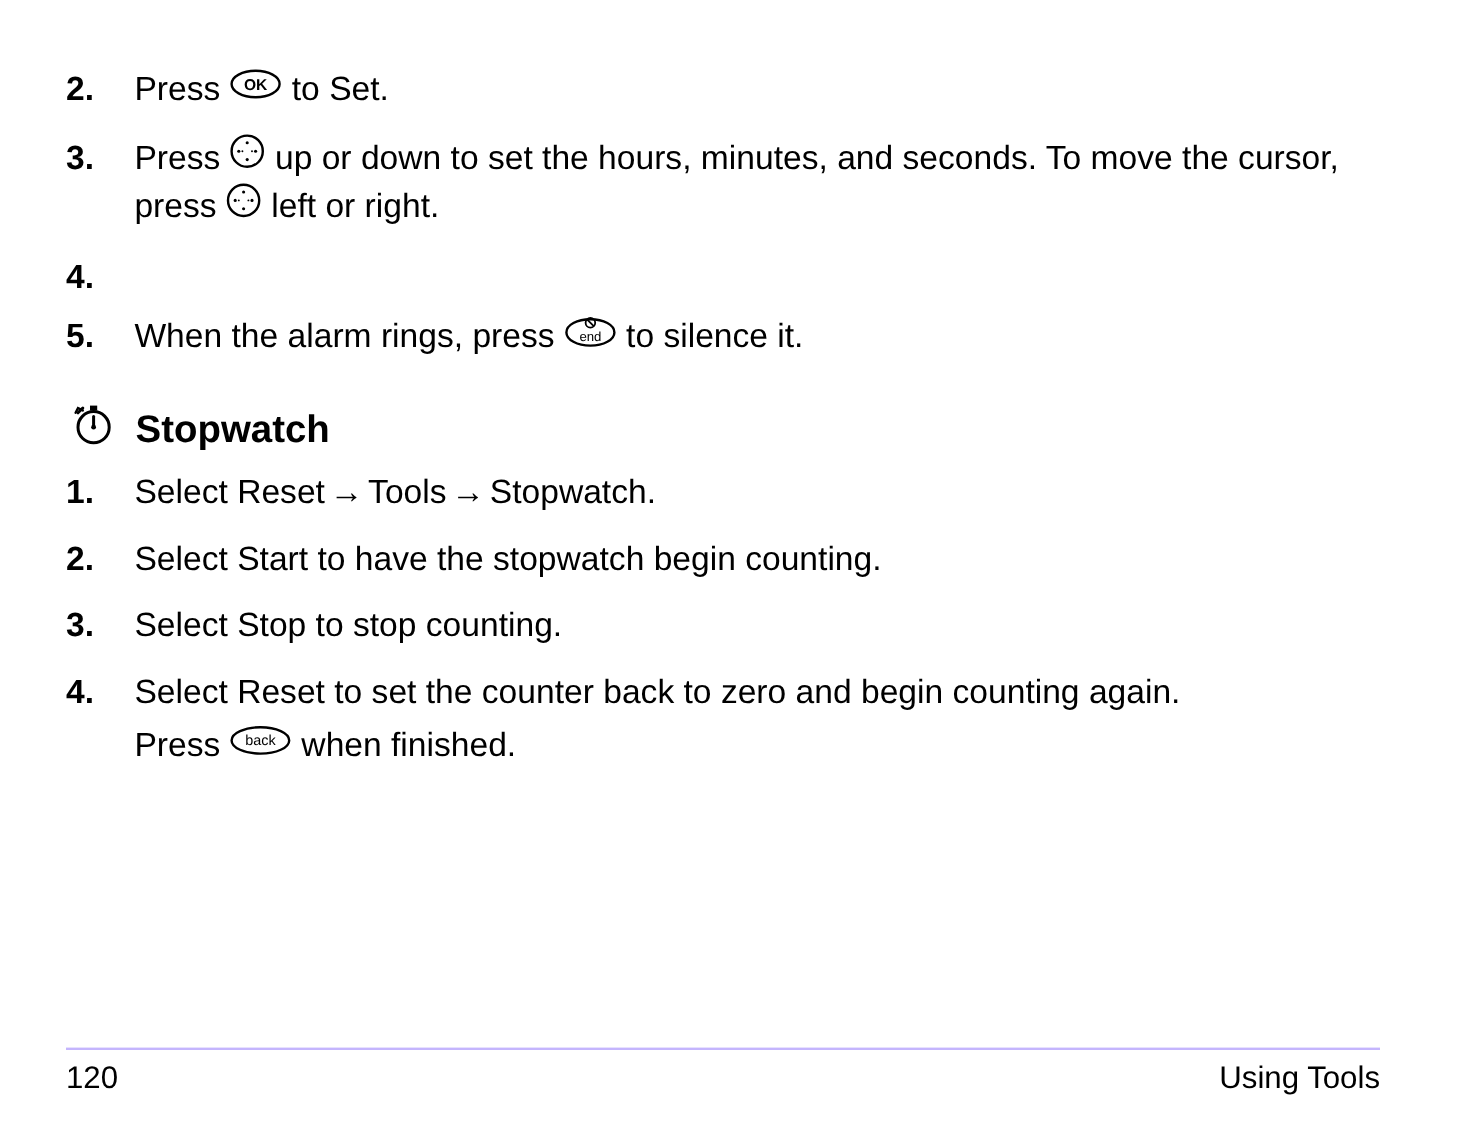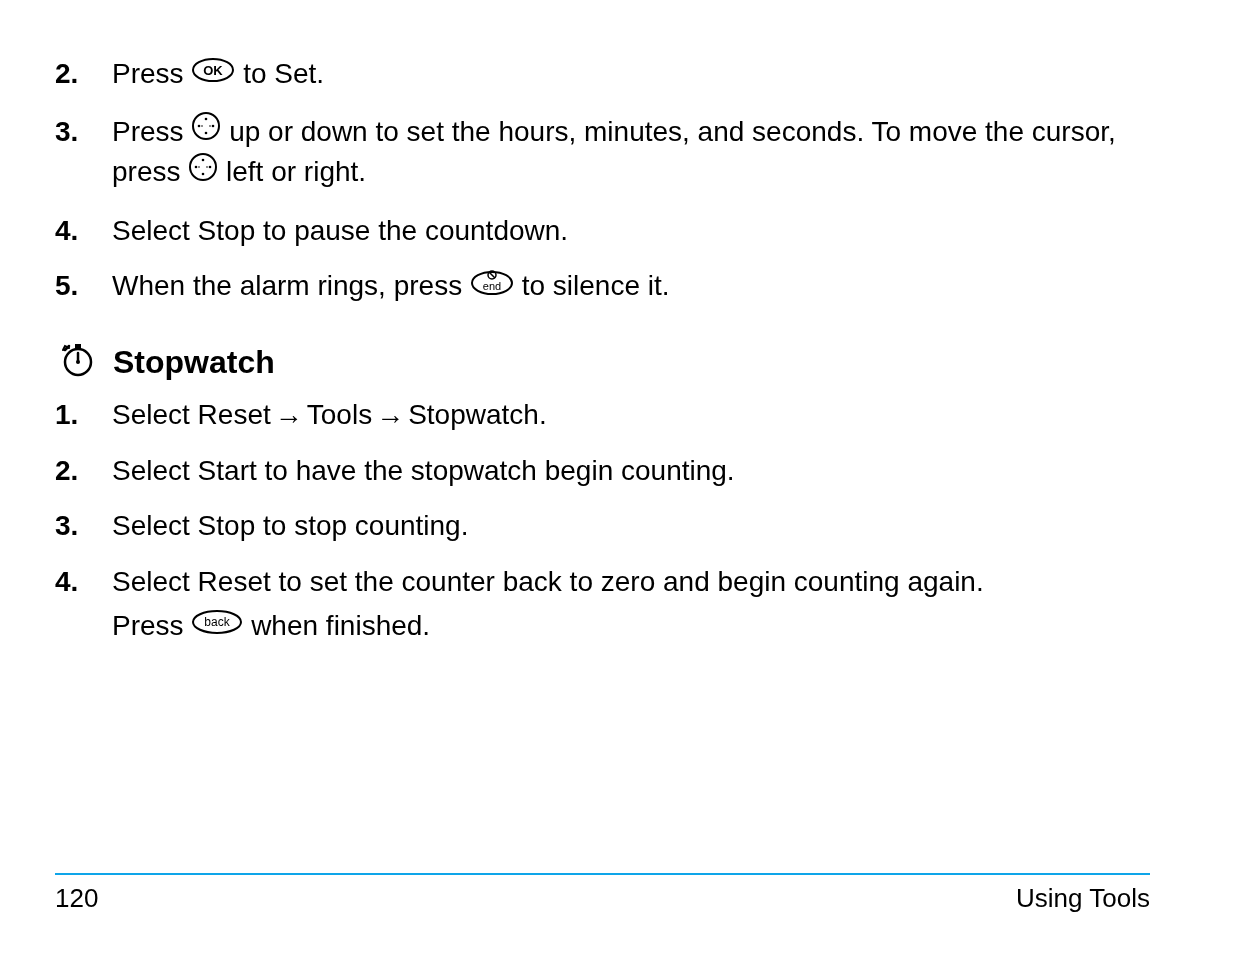--- a/index.html
+++ b/index.html
@@ -59,21 +59,21 @@
     font-size: 32px;
     font-weight: 700;
   }
   .footer {
     position: absolute;
     left: 55px;
     right: 85px;
     bottom: 40px;
   }
   .footer-line {
-    border-top: 2px solid #0ea5e9;
+    border-top: 2px solid #c4b5fd;
     padding-top: 8px;
     display: flex;
     justify-content: space-between;
     font-size: 26px;
   }
 </style>
 </head>
 <body>
 
 <div class="page">
@@ -106,21 +106,20 @@
                 <circle cx="8" cy="15" r="1.3" fill="#000"></circle>
                 <circle cx="22" cy="15" r="1.3" fill="#000"></circle>
                 <circle cx="11" cy="15" r="0.8" fill="#000"></circle>
                 <circle cx="19" cy="15" r="0.8" fill="#000"></circle>
               </svg></span> left or right.</p>
         </div>
       </li>
       <li class="item">
         <div class="num">4.</div>
         <div class="body">
-          <p>Select <span class="bold">Stop</span> to pause the countdown.</p>
         </div>
       </li>
       <li class="item">
         <div class="num">5.</div>
         <div class="body">
           <p>When the alarm rings, press  <span class="icon"><svg width="44" height="30" viewBox="0 0 44 30">
                 <ellipse cx="22" cy="17" rx="20" ry="11" fill="none" stroke="#000" stroke-width="2"></ellipse>
                 <text x="22" y="24" font-family="Arial" font-size="11" text-anchor="middle">end</text>
                 <circle cx="22" cy="9" r="4" fill="none" stroke="#000" stroke-width="1.5"></circle>
                 <line x1="19" y1="6" x2="25" y2="12" stroke="#000" stroke-width="1.5"></line>

